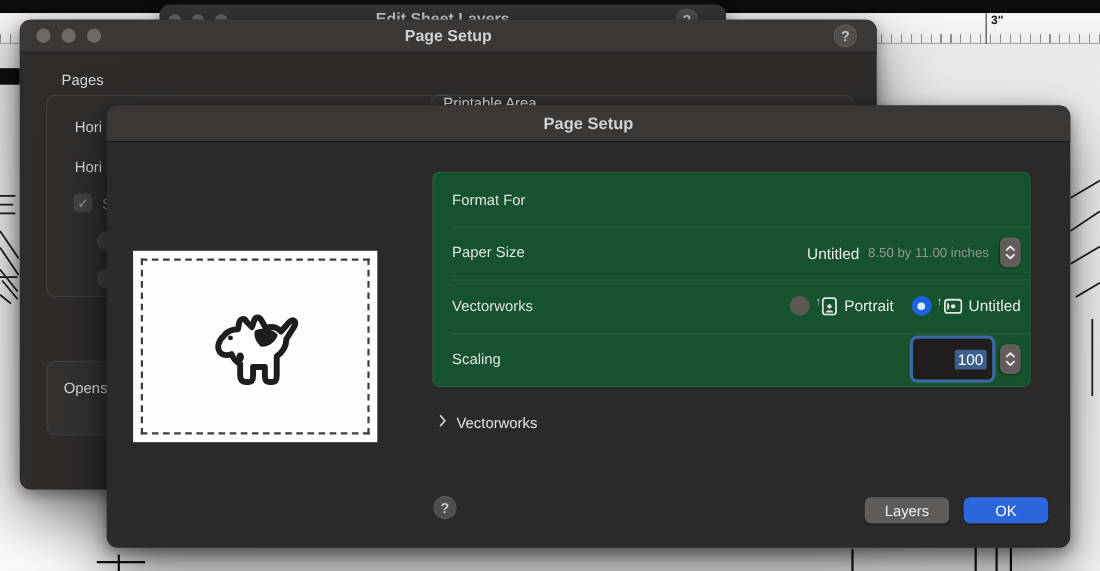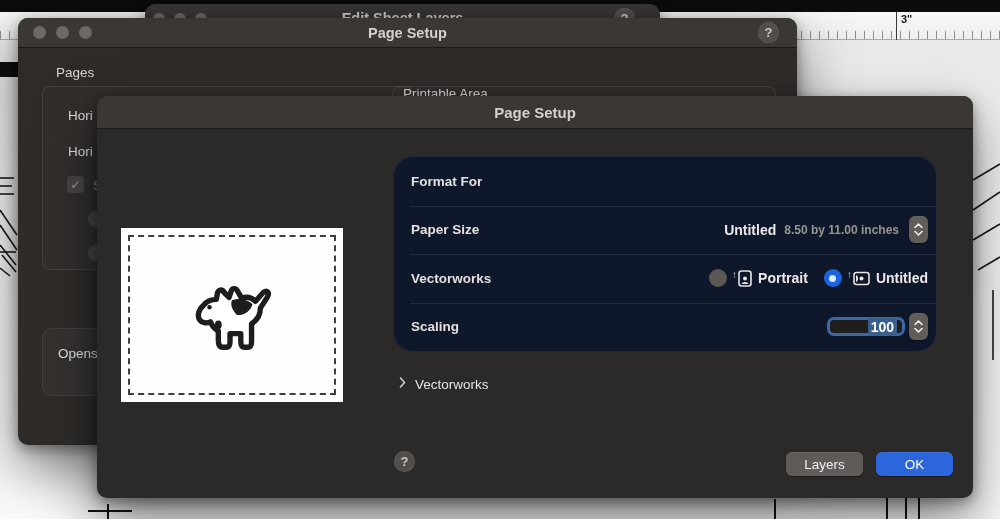--- a/index.html
+++ b/index.html
@@ -56,40 +56,40 @@
   
   .dlg-front { left:97px; top:96px; width:876px; height:402px; background:#2c2a28; }
   .dlg-front .titlebar { height:33px; }
   .dlg-front .title-text { font-size:15px; }
 
   .preview { position:absolute; left:24px; top:132px; width:222px; height:174px; background:#fdfdfd; }
   .preview .dashed { position:absolute; inset:7px; border:2px dashed #3e3e3e; }
   .preview svg { position:absolute; left:50%; top:50%; transform:translate(-50%,-50%); }
 
   .panel { position:absolute; left:296px; top:60px; width:544px; height:196px;
-    background:#0f172a; border:1px solid rgba(255,255,255,.075); border-radius:20px;font-weight:bold; }
+    background:#14532d; border:1px solid rgba(255,255,255,.075); border-radius:7px; }
   .row { position:relative; height:48.5px; display:flex; align-items:center; padding:0 8px 0 17px; }
   .row:not(:first-child)::before { content:""; position:absolute; left:16px; right:0; top:0; height:1px; background:rgba(255,255,255,.09); }
   .lbl { font-size:13.5px; color:#e3e1df; }
   .ctrl { margin-left:auto; display:flex; align-items:center; }
   .val { font-size:14px; color:#eceae8; }
   .detail { font-size:12px; color:#999590; margin-left:8px; }
 
   .stepper { width:19px; height:27px; border-radius:6px; background:#605d5b; margin-left:10px;
     display:flex; flex-direction:column; align-items:center; justify-content:center; gap:3px;
     box-shadow:0 .5px 1.5px rgba(0,0,0,.45), inset 0 .5px 0 rgba(255,255,255,.12); }
 
   .radio { width:18px; height:18px; border-radius:50%; background:#5a5755; position:relative; }
   .radio.on { background:#1d63e0; }
   .radio.on::after { content:""; position:absolute; left:5.5px; top:5.5px; width:7px; height:7px; border-radius:50%; background:#dceaff; }
   .orient-group { display:flex; align-items:center; }
   .up-arrow { font-size:10px; color:#dcdbda; margin:0 1px 8px 5px; }
   .orient-label { font-size:14px; color:#eceae8; margin-left:6px; }
 
-  .scalefield { width:78px; height:19px; border-radius:7px; background:#201e1d; border:3px solid #3c69a3;
+  .scalefield { width:78px; height:43px; border-radius:7px; background:#201e1d; border:3px solid #3c69a3;
     display:flex; align-items:center; justify-content:flex-end; padding:0 5px; }
   .scalefield .selval { background:#3a5f8c; color:#ffffff; font-size:14px; padding:1px 3px; border-radius:2px; }
   .scalestepper { margin-left:4px; }
 
   .disclosure { position:absolute; left:302px; top:281px; display:flex; align-items:flex-start; gap:9px; }
   .disclosure .disc-label { font-size:13.5px; color:#e6e4e2; }
 
   .dlg-front .helpc { position:absolute; left:297px; top:355px; }
   .btn { position:absolute; top:356px; width:77px; height:24px; border-radius:6px;
     display:flex; align-items:center; justify-content:center; font-size:13.5px; color:#f2f1f0;

